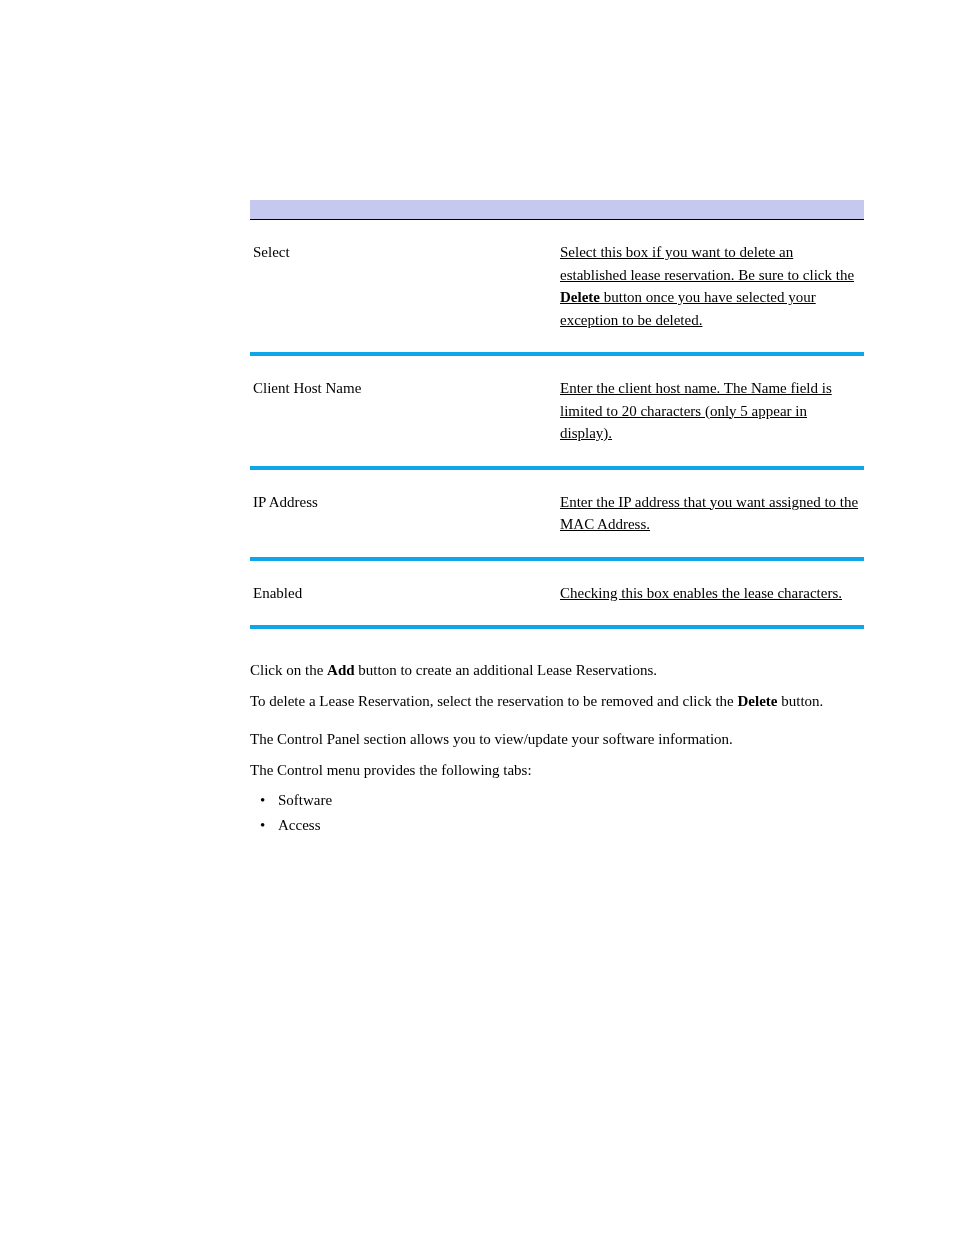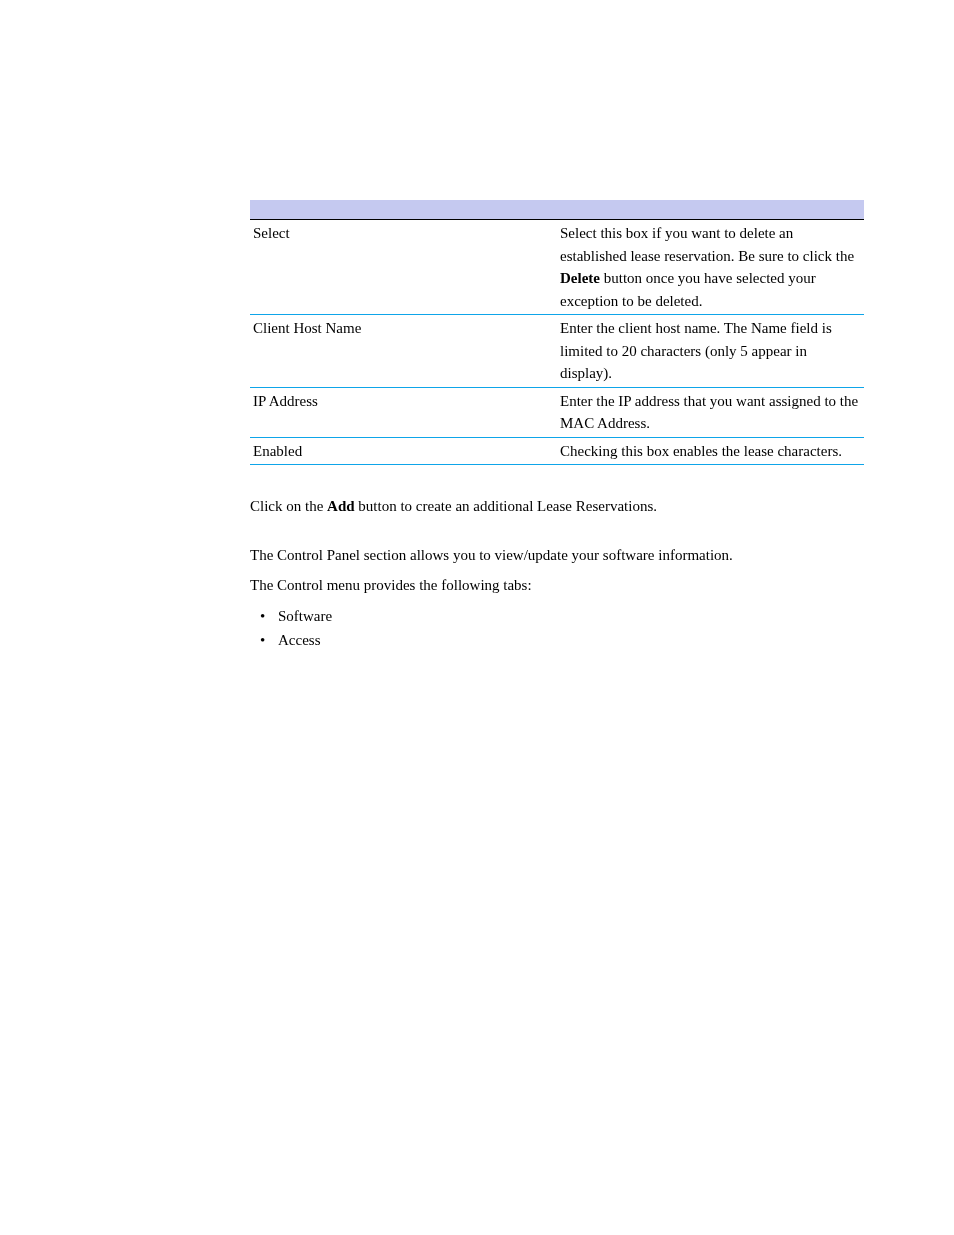--- a/index.html
+++ b/index.html
@@ -22,32 +22,33 @@
     .table-header {
       background-color: #c5c9f0;
       height: 20px;
       border-bottom: 1px solid #000;
     }
     table {
       width: 100%;
       border-collapse: collapse;
     }
     td {
-      padding: 2px 3px;
+      padding: 21px 3px;
       vertical-align: top;
-      border-bottom: 1px solid #0ea5e9;
+      border-bottom: 4px solid #0ea5e9;
     }
     td.field-name {
       width: 50%;
     }
     td.field-desc {
       width: 50%;
+      text-decoration: underline;
     }
     .paragraphs {
-      margin-bottom: 26px;
+      margin-bottom: 16px;
     }
     .paragraphs p {
       margin-bottom: 8px;
     }
     .section-2 p {
       margin-bottom: 8px;
     }
     ul {
       list-style: none;
       padding-left: 10px;
@@ -88,20 +89,21 @@
         <tr>
           <td class="field-name">Enabled</td>
           <td class="field-desc">Checking this box enables the lease characters.</td>
         </tr>
       </tbody>
   </table>
 </div>
 
 <div class="paragraphs">
   <p id="para1">Click on the <span class="bold">Add</span> button to create an additional Lease Reservations.</p>
+  <p id="para2">To delete a Lease Reservation, select the reservation to be removed and click the <span class="bold">Delete</span> button.</p>
 </div>
 
 <div class="section-2">
   <p>The Control Panel section allows you to view/update your software information.</p>
   <p>The Control menu provides the following tabs:</p>
   <ul id="tabs-list">
       <li>Software</li>
       <li>Access</li>
     </ul>
 </div>

